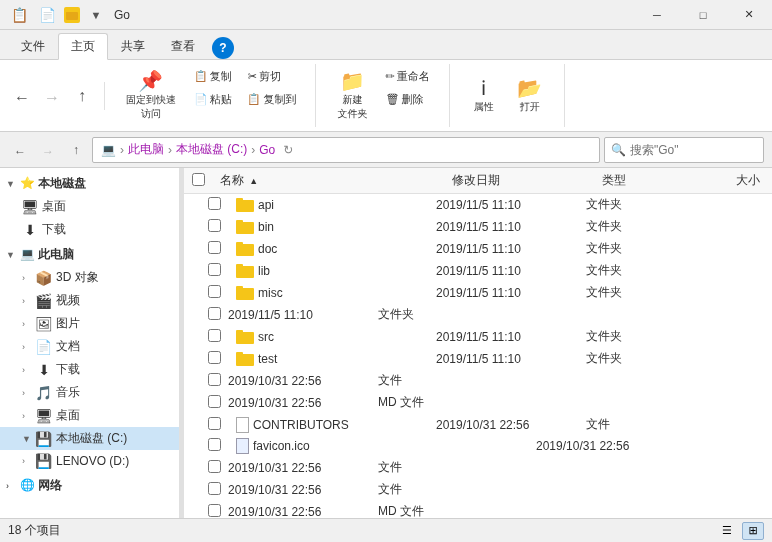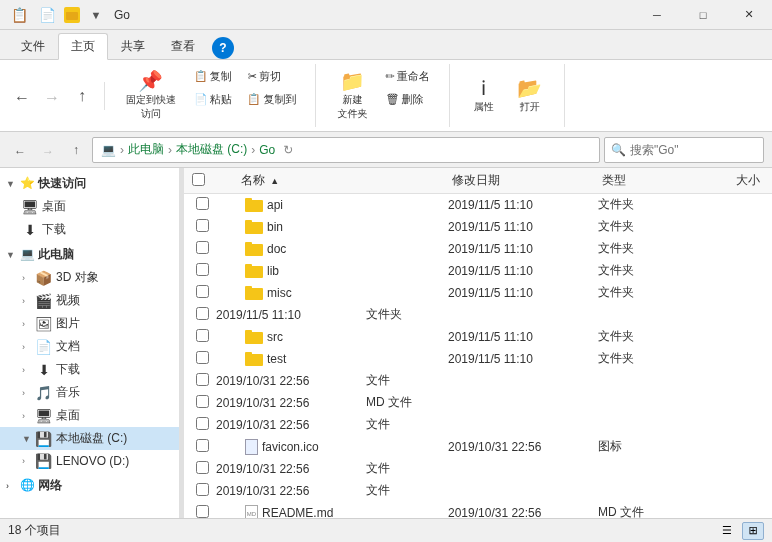--- a/index.html
+++ b/index.html
@@ -130,21 +130,21 @@
       font-size: 12px;
       color: #333;
       border-radius: 2px;
     }
     .address-breadcrumb {
       display: flex;
       align-items: center;
       gap: 2px;
     }
     .breadcrumb-item {
-      color: #15803d;
+      color: #a21caf;
       cursor: pointer;
     }
     .breadcrumb-sep { color: #888; margin: 0 2px; }
     .address-refresh {
       color: #888;
       margin-left: 8px;
       cursor: pointer;
     }
     .search-box {
       width: 160px;
@@ -218,31 +218,31 @@
     .file-list-header {
       display: flex;
       align-items: center;
       border-bottom: 1px solid #e0e0e0;
       background: #f8f8f8;
       padding: 4px 0;
       position: sticky; top: 0;
       min-width: 500px;
     }
     .col-checkbox { width: 28px; padding-left: 8px; }
-    .col-name { flex: 1; min-width: 180px; padding: 0 8px; font-size: 12px; color: #333; cursor: pointer; user-select: none; margin-left: 21px; }
+    .col-name { flex: 1; min-width: 180px; padding: 0 8px; font-size: 12px; color: #333; cursor: pointer; user-select: none; }
     .col-date { width: 150px; font-size: 12px; color: #333; cursor: pointer; user-select: none; }
     .col-type { width: 100px; font-size: 12px; color: #333; cursor: pointer; user-select: none; }
     .col-size { width: 70px; font-size: 12px; color: #333; text-align: right; padding-right: 12px; cursor: pointer; user-select: none; }
     .sort-arrow { font-size: 9px; margin-left: 2px; }
 
     .file-row {
       display: flex;
       align-items: center;
       border-bottom: 1px solid transparent;
-      padding: 2px 4px;
+      padding: 2px 16px;
       cursor: pointer;
       min-width: 500px;
     }
     .file-row .col-checkbox { padding-left: 8px; }
     .file-row .col-name { display: flex; align-items: center; gap: 4px; font-size: 12px; }
     .file-row .col-date, .file-row .col-type, .file-row .col-size { font-size: 12px; color: #333; }
 
     
     .status-bar {
       height: 24px;
@@ -414,21 +414,21 @@
   </div>
 </div>
 
 <div class="main-content">
 
   <div class="sidebar">
 
     <div class="sidebar-section">
       <div class="sidebar-header">
         <span class="expand-arrow">▼</span>
-        <span>⭐ 快速访问</span>
+        <span>⭐ 本地磁盘</span>
       </div>
       <div class="sidebar-item indent-1">
         <span class="sidebar-icon">🖥</span>
         <span>桌面</span>
         <span class="pin-icon">📌</span>
       </div>
       <div class="sidebar-item indent-1">
         <span class="sidebar-icon">⬇</span>
         <span>下载</span>
         <span class="pin-icon">📌</span>
@@ -645,34 +645,37 @@
       <input type="checkbox" style="">
     </div>
     <div class="col-date">2019/10/31 22:56</div>
     <div class="col-type">MD 文件</div>
     <div class="col-size"></div>
   </div>
         <div class="file-row">
     <div class="col-checkbox">
       <input type="checkbox" style="">
     </div>
+    <div class="col-name">
+      <span style="display:inline-block;width:13px;height:16px;background:white;border:1px solid #aaa;"></span>
+      <span>CONTRIBUTORS</span>
+    </div>
     <div class="col-date">2019/10/31 22:56</div>
     <div class="col-type">文件</div>
     <div class="col-size"></div>
   </div>
         <div class="file-row">
     <div class="col-checkbox">
       <input type="checkbox" style="">
     </div>
     <div class="col-name">
       <span style="display:inline-block;width:13px;height:16px;background:#e8f0ff;border:1px solid #99a;"></span>
       <span>favicon.ico</span>
     </div>
     <div class="col-date">2019/10/31 22:56</div>
-    <div class="col-type">图标</div>
     <div class="col-size"></div>
   </div>
         <div class="file-row">
     <div class="col-checkbox">
       <input type="checkbox" style="">
     </div>
     <div class="col-date">2019/10/31 22:56</div>
     <div class="col-type">文件</div>
     <div class="col-size"></div>
   </div>
@@ -680,24 +683,20 @@
     <div class="col-checkbox">
       <input type="checkbox" style="">
     </div>
     <div class="col-date">2019/10/31 22:56</div>
     <div class="col-type">文件</div>
     <div class="col-size"></div>
   </div>
         <div class="file-row">
     <div class="col-checkbox">
       <input type="checkbox" style="">
-    </div>
-    <div class="col-name">
-      <span style="display:inline-block;width:13px;height:16px;background:white;border:1px solid #aaa;font-size:6px;line-height:16px;text-align:center;color:#888;">MD</span>
-      <span>README.md</span>
     </div>
     <div class="col-date">2019/10/31 22:56</div>
     <div class="col-type">MD 文件</div>
     <div class="col-size"></div>
   </div>
       </div>
   </div>
 </div>
 
 <div class="status-bar">

